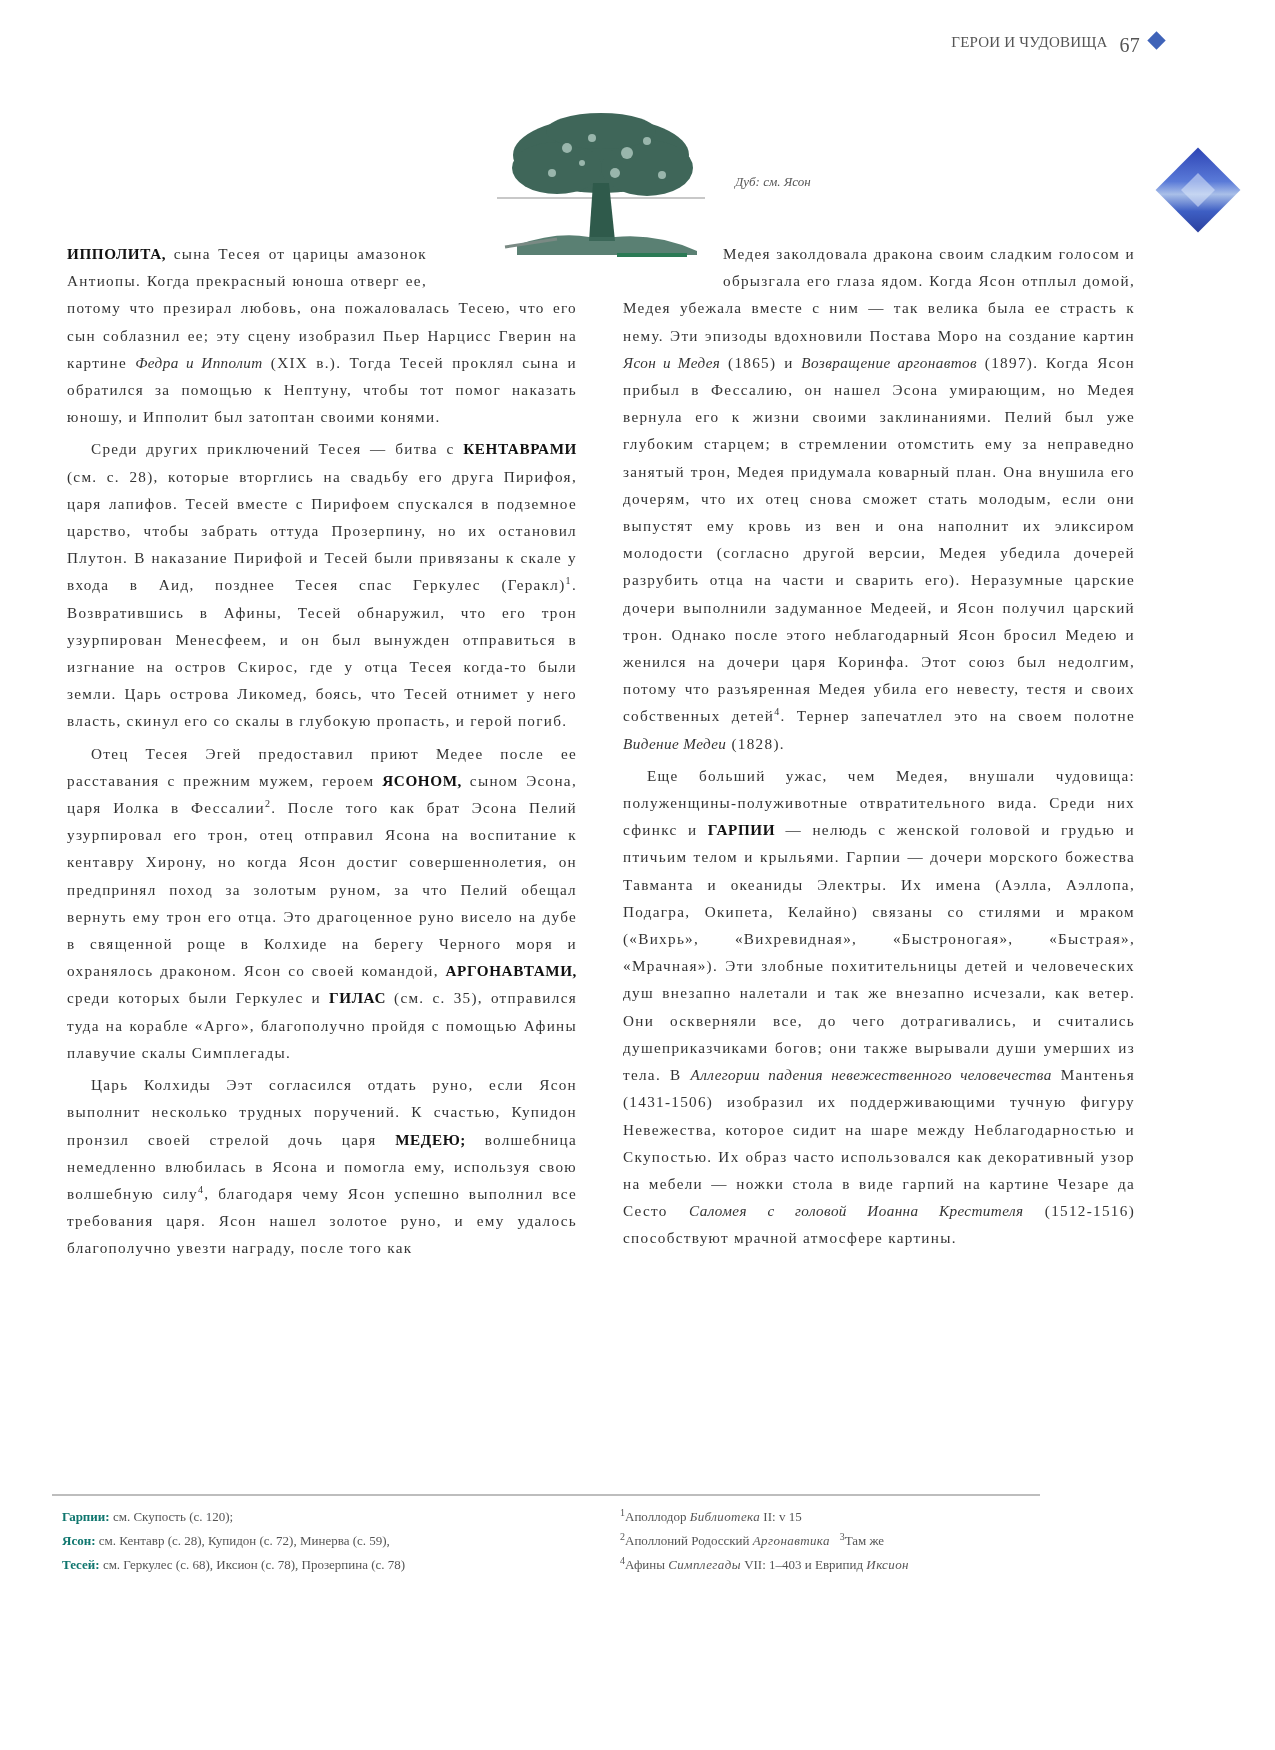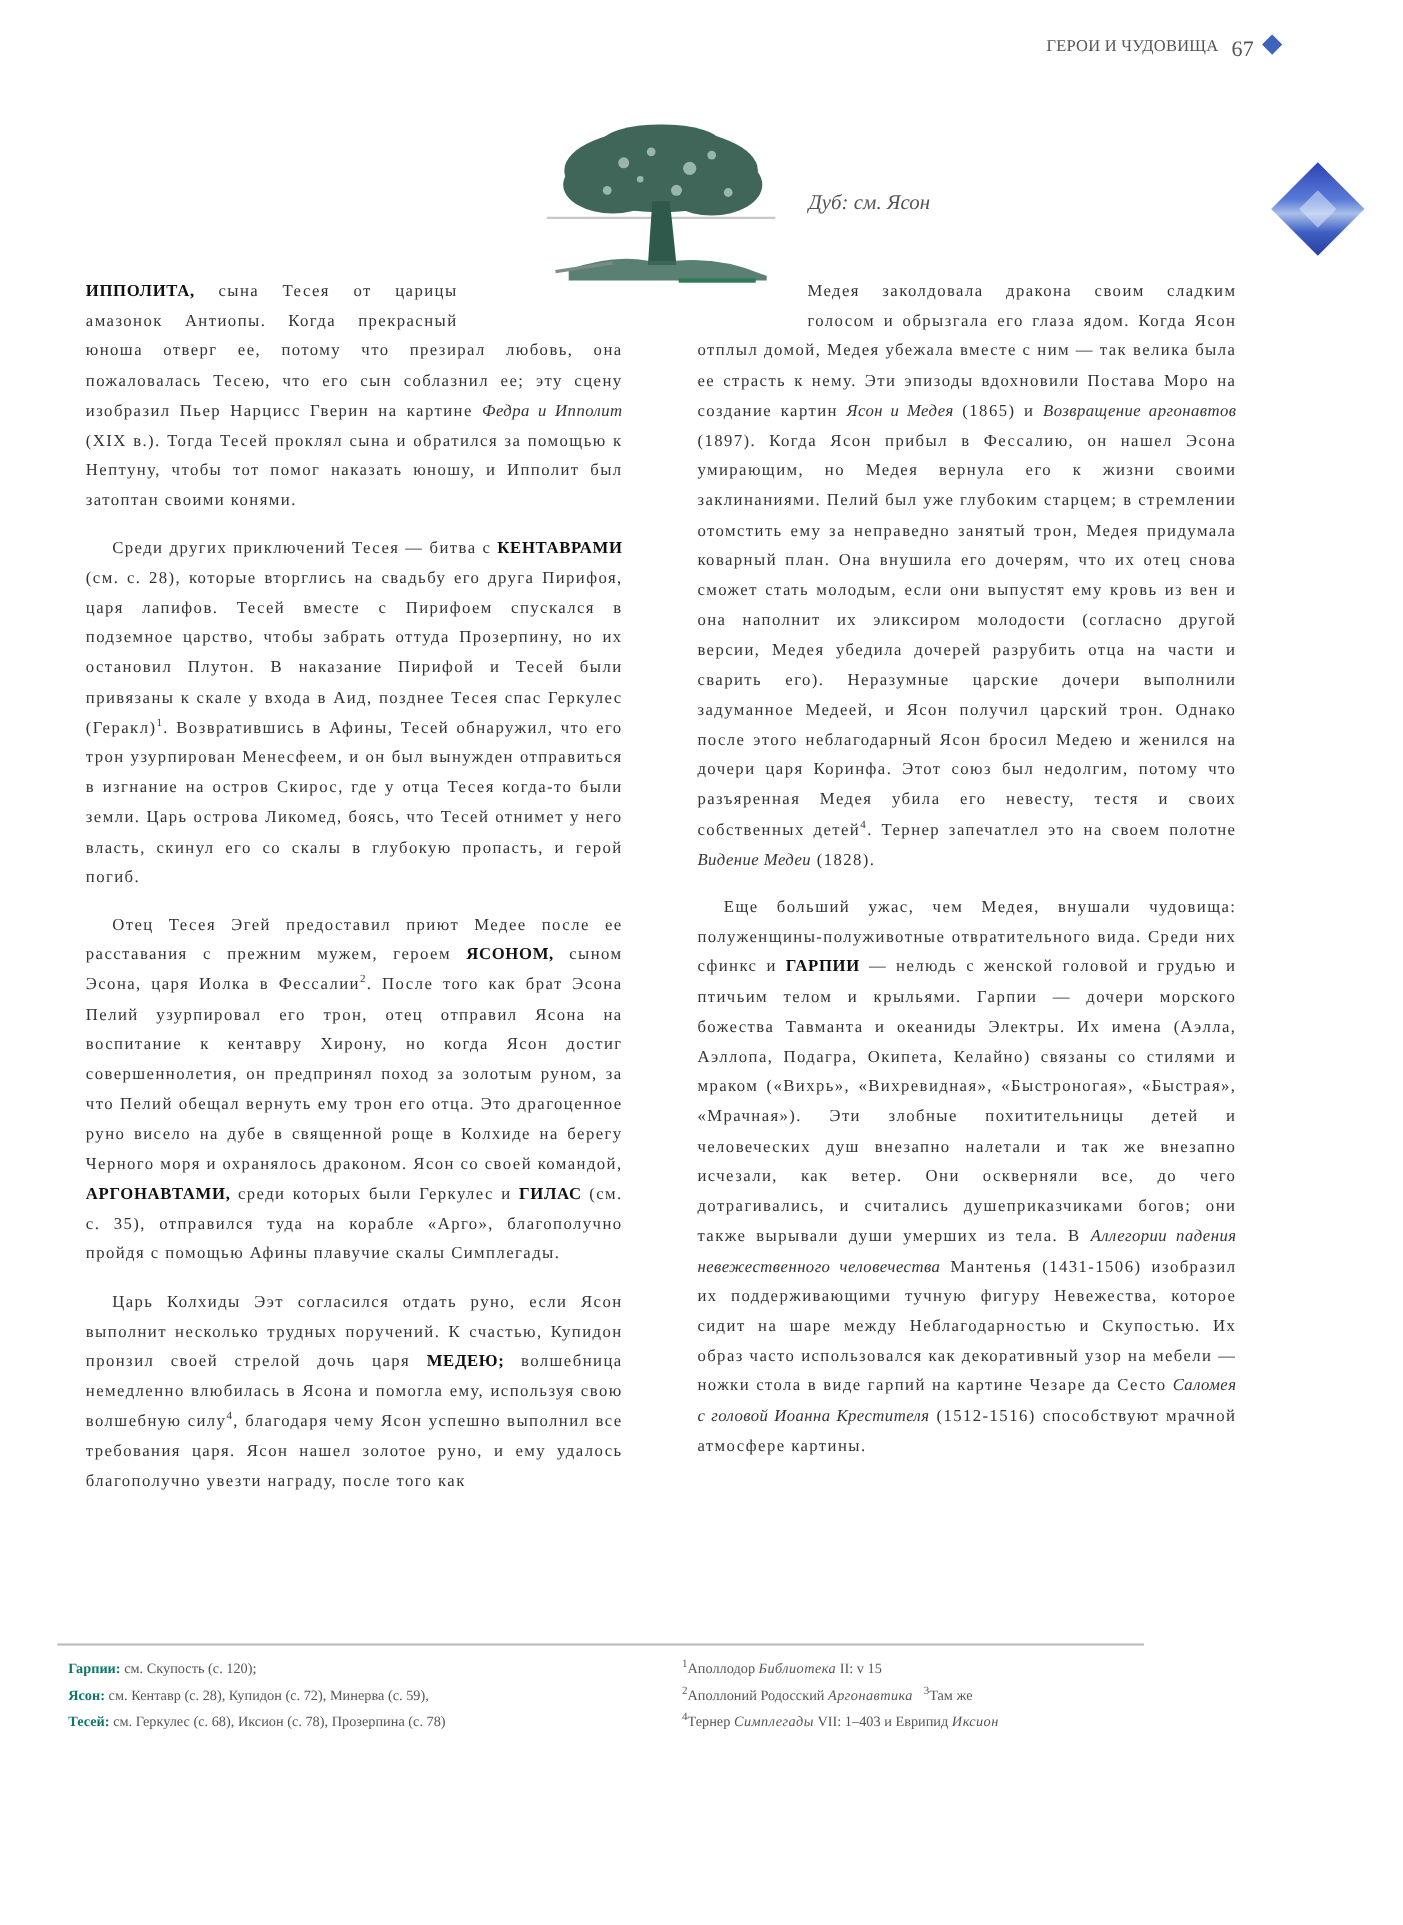--- a/index.html
+++ b/index.html
@@ -14,25 +14,25 @@
       margin-left: 10px; }
 
     .corner-emblem { position: absolute; top: 160px; left: 1168px; width: 60px; height: 60px;
       transform: rotate(45deg);
       background: linear-gradient(135deg, #2d44b5 0%, #5a7ad8 40%, #a9bfe8 55%, #3e5fc4 75%, #2a3f9e 100%); }
     .corner-emblem::after { content: ""; position: absolute; left: 18px; top: 18px; width: 24px; height: 24px;
       background: rgba(220,232,250,0.55); }
 
     .figure { position: absolute; left: 497px; top: 113px; width: 208px; height: 152px; }
     .figure svg { width: 100%; height: 100%; }
-    .caption { position: absolute; left: 735px; top: 174px; font-style: italic; font-size: 19px; color: #555; }
+    .caption { position: absolute; left: 735px; top: 174px; font-style: italic; font-size: 13px; color: #555; }
 
     .col { position: absolute; font-size: 15.2px; line-height: 27.2px; text-align: justify;
       letter-spacing: 1.3px; color: #333; }
-    .col p { margin: 16px; }
+    .col p { margin: 5px; }
     .col p.indent { text-indent: 24px; }
     .col-left { left: 62px; top: 235px; width: 520px; }
     .col-right { left: 618px; top: 235px; width: 522px; }
     .b { font-weight: bold; color: #111; letter-spacing: 0.6px; }
     .i { font-style: italic; letter-spacing: 0.4px; }
     sup { font-size: 10px; line-height: 0; }
     .wrap-left { float: right; width: 150px; height: 52px; }
     .wrap-right { float: left; width: 100px; height: 52px; }
 
     .rule { position: absolute; left: 52px; top: 1494px; width: 988px; height: 2px; background: #bdbdbd; }
@@ -109,14 +109,14 @@
 
 <div class="notes notes-left">
   <div><span class="nb">Гарпии:</span><span> см. Скупость (с. 120);</span></div>
   <div><span class="nb">Ясон:</span><span> см. Кентавр (с. 28), Купидон (с. 72), Минерва (с. 59),</span></div>
   <div><span class="nb">Тесей:</span><span> см. Геркулес (с. 68), Иксион (с. 78), Прозерпина (с. 78)</span></div>
 </div>
 
 <div class="notes notes-right">
   <div><sup>1</sup><span>Аполлодор </span><span class="i">Библиотека</span><span> II: v 15</span></div>
   <div><sup>2</sup><span>Аполлоний Родосский </span><span class="i">Аргонавтика</span>&nbsp;&nbsp;&nbsp;<sup>3</sup><span>Там же</span></div>
-  <div><sup>4</sup><span>Тернер </span><span class="i">Симплегады</span><span> VII: 1–403 и Еврипид </span><span class="i">Иксион</span></div>
+  <div><sup>4</sup><span>Афины </span><span class="i">Симплегады</span><span> VII: 1–403 и Еврипид </span><span class="i">Иксион</span></div>
 </div>
 
 </body></html>

